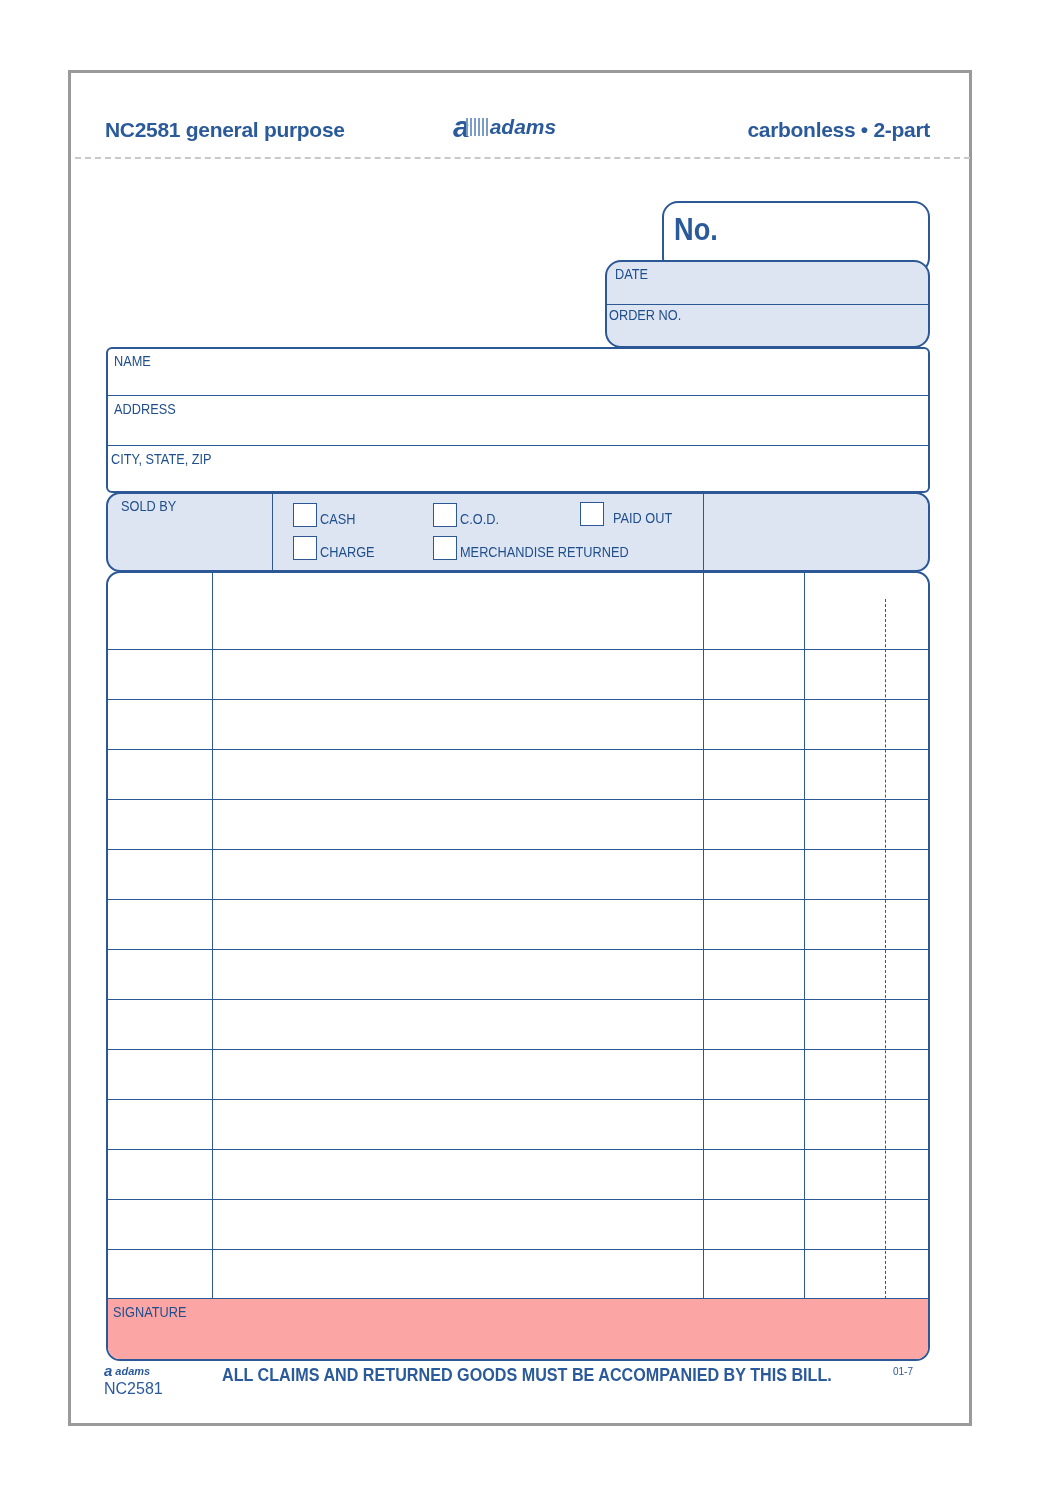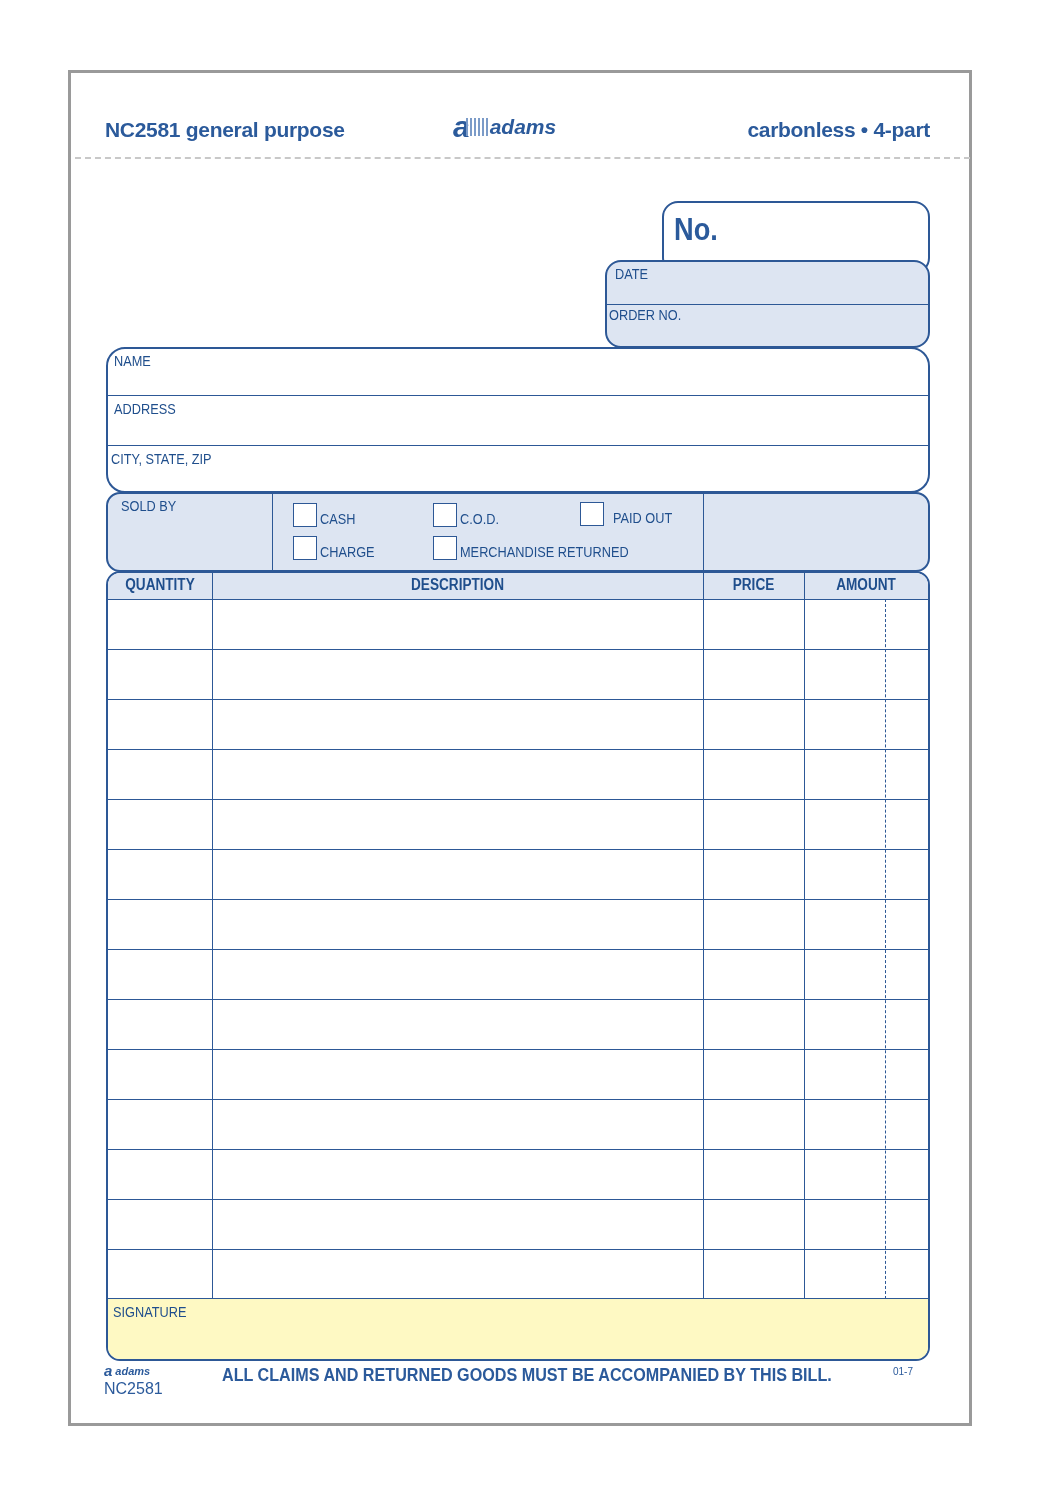--- a/index.html
+++ b/index.html
@@ -11,52 +11,52 @@
   .logo .a{font-size:30px;font-weight:bold;font-style:italic;color:#2b5a9b;line-height:1;}
   .logo .dots{width:22px;height:18px;background:repeating-linear-gradient(90deg,#7b9bc8 0 2px,transparent 2px 4px),repeating-linear-gradient(0deg,#fff 0 2px,transparent 2px 4px);margin-left:-6px;}
   .logo .w{font-size:21px;font-weight:bold;font-style:italic;color:#2b5a9b;}
   .perf{position:absolute;left:75px;top:157px;width:895px;border-top:2px dashed #c8c8c8;}
   .lbl{font-family:"Liberation Sans",sans-serif;font-size:15px;color:#1f4e8c;transform:scaleX(0.85);transform-origin:left;display:inline-block;white-space:nowrap;}
   .box{position:absolute;border:2.5px solid #2d5896;box-sizing:border-box;}
   .no-box{left:662px;top:201px;width:268px;height:73px;border-radius:16px;background:#fff;}
   .no-box .no{position:absolute;left:10px;top:8px;font-size:32px;font-weight:bold;color:#2b5a9b;transform:scaleX(0.85);transform-origin:left;}
   .date-box{left:605px;top:260px;width:325px;height:88px;border-radius:16px;background:#dde5f2;}
   .date-box .div{position:absolute;left:0;right:0;top:42px;border-top:1.5px solid #2d5896;}
-  .cust-box{left:106px;top:347px;width:824px;height:146px;border-radius:19px;background:#fff;}
+  .cust-box{left:106px;top:347px;width:824px;height:146px;border-radius:6px;background:#fff;}
   .cust-box .div{position:absolute;left:0;right:0;border-top:1.5px solid #2d5896;}
   .sold-box{left:106px;top:492px;width:824px;height:80px;border-radius:14px;background:#dde5f2;}
   .sold-box .vdiv{position:absolute;top:0;bottom:0;border-left:1.5px solid #2d5896;}
   .cb{position:absolute;display:flex;align-items:flex-end;gap:3px;}
   .cb .sq{width:24px;height:24px;border:1.5px solid #2d5896;background:#fff;box-sizing:border-box;}
   .table-box{left:106px;top:571px;width:824px;height:790px;border-radius:14px;background:#fff;overflow:hidden;}
   .thead{position:absolute;left:0;right:0;top:0;height:26px;background:#dde5f2;border-bottom:1.5px solid #2d5896;}
   .th{position:absolute;top:3px;font-size:16px;font-weight:bold;color:#1f4e8c;text-align:center;transform:scaleX(0.85);}
   .col{position:absolute;top:0;bottom:60px;border-left:1.5px solid #2d5896;}
   .row-line{position:absolute;left:0;right:0;border-top:1.2px solid #2d5896;}
   .dash{position:absolute;top:26px;bottom:60px;left:777px;border-left:1.5px dashed #2d5896;}
-  .sig{position:absolute;left:0;right:0;bottom:0;height:60px;background:#fef9c3;border-top:1.5px solid #2d5896;}
+  .sig{position:absolute;left:0;right:0;bottom:0;height:60px;background:#fca5a5;border-top:1.5px solid #2d5896;}
   .footer-logo{position:absolute;left:104px;top:1362px;display:flex;align-items:center;}
   .footer-logo .a{font-size:15px;font-weight:bold;font-style:italic;color:#2b5a9b;}
   .footer-logo .w{font-size:11px;font-weight:bold;font-style:italic;color:#2b5a9b;margin-left:3px;}
   .footer-code{position:absolute;left:104px;top:1380px;font-size:16px;color:#2b5a9b;}
   .claims{position:absolute;left:222px;top:1364px;font-size:19px;font-weight:bold;color:#2b5a9b;transform:scaleX(0.85);transform-origin:left;white-space:nowrap;}
   .rev{position:absolute;left:893px;top:1366px;font-size:10px;color:#2b5a9b;}
 </style>
 </head>
 <body>
 
 <div class="sheet"></div>
 
 <div class="hdr-left">NC2581  general purpose</div>
 <div class="logo">
   <span class="a">a</span>
   <span class="dots"></span>
   <span class="w">adams</span>
 </div>
-<div class="hdr-right">carbonless • 4-part</div>
+<div class="hdr-right">carbonless • 2-part</div>
 <div class="perf"></div>
 
 <div class="box no-box">
   <span class="no">No.</span>
 </div>
 
 <div class="box date-box">
   <span class="lbl" style="position:absolute;left:8px;top:3px;">DATE</span>
   <div class="div"></div>
   <span class="lbl" style="position:absolute;left:2px;top:44px;">ORDER NO.</span>
@@ -90,26 +90,20 @@
     <span class="lbl">CHARGE</span>
   </div>
   <div class="cb" style="left:325px;top:42px;">
     <span class="sq"></span>
     <span class="lbl">MERCHANDISE RETURNED</span>
   </div>
   <div class="vdiv" style="left:595px;"></div>
 </div>
 
 <div class="box table-box">
-  <div class="thead">
-    <span class="th" style="left:0;width:104px;">QUANTITY</span>
-    <span class="th" style="left:104px;width:491px;">DESCRIPTION</span>
-    <span class="th" style="left:595px;width:101px;">PRICE</span>
-    <span class="th" style="left:696px;width:124px;">AMOUNT</span>
-  </div>
   <div class="col" style="left:104px;"></div>
   <div class="col" style="left:595px;"></div>
   <div class="col" style="left:696px;"></div>
   <div class="dash"></div>
   <div id="rows">
       <div class="row-line" style="top: 76px;"></div>
       <div class="row-line" style="top: 126px;"></div>
       <div class="row-line" style="top: 176px;"></div>
       <div class="row-line" style="top: 226px;"></div>
       <div class="row-line" style="top: 276px;"></div>

